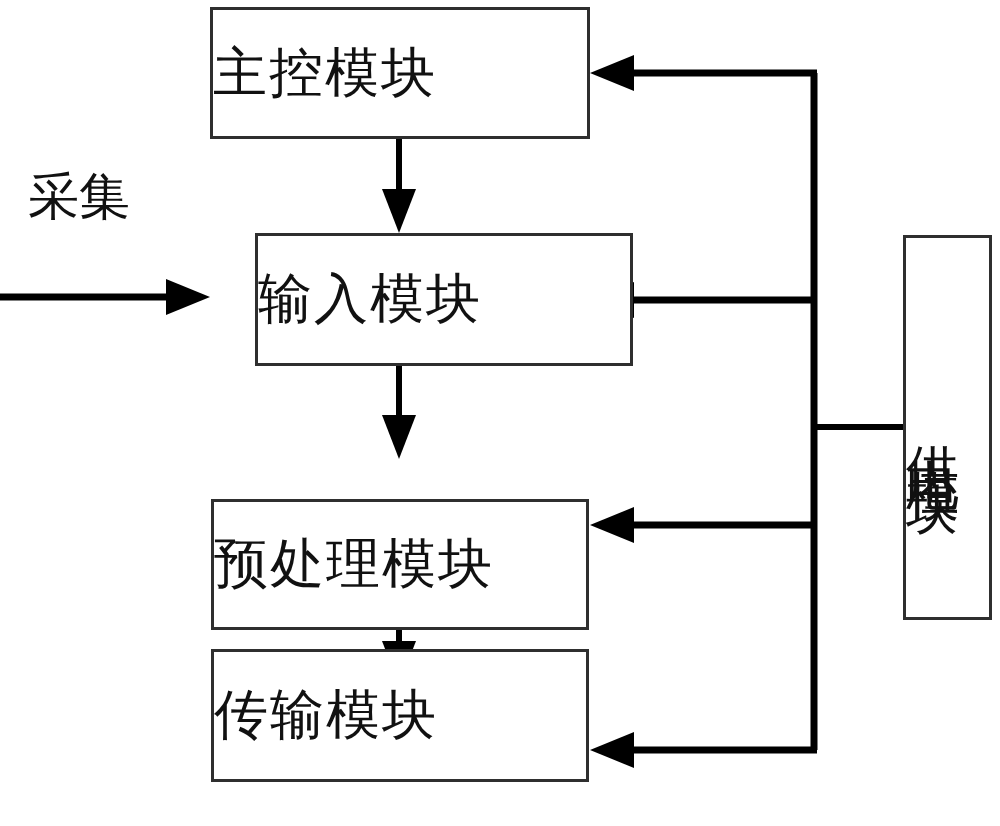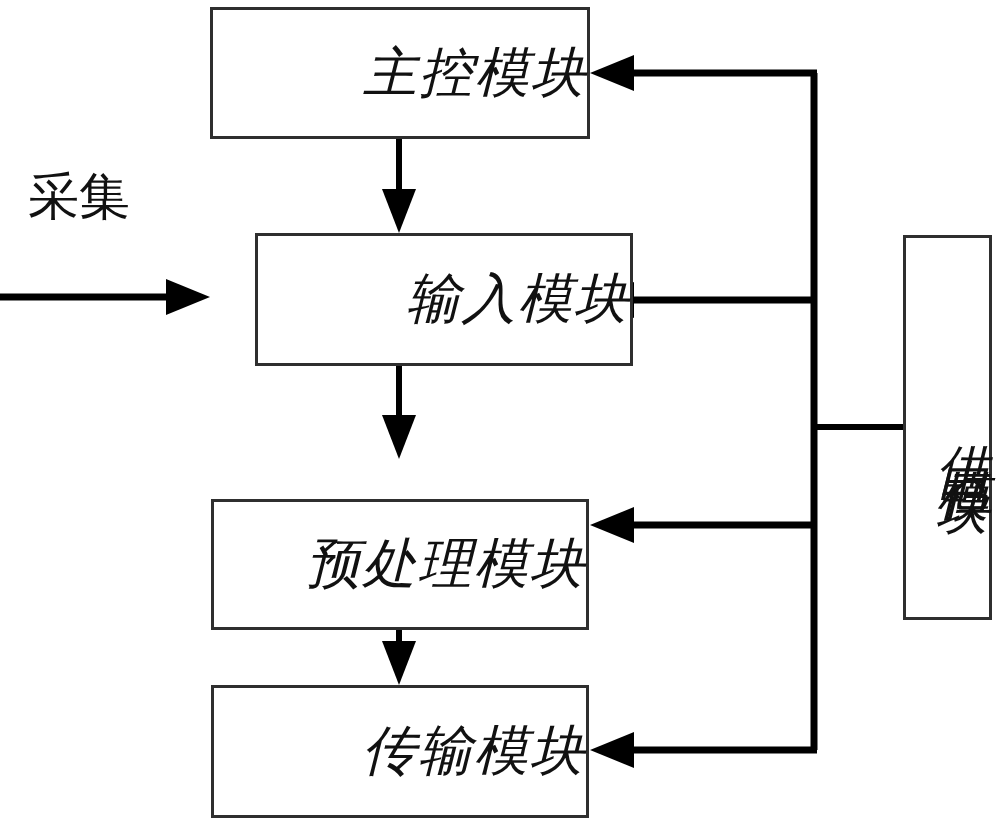--- a/index.html
+++ b/index.html
@@ -19,32 +19,31 @@
     position: relative;
     width: 1000px; height: 826px;
     background: var(--background);
   }
   .module-box {
     position: absolute;
     border: 3px solid var(--border);
     background: var(--background);
     display: flex;
     align-items: center;
-    justify-content: flex-end;
+    justify-content: flex-start;
     color: var(--text);
     font-size: 54px;
     letter-spacing: 2px;
     white-space: nowrap;
     z-index: 2;
-    font-style: italic;
   }
   #box-main-control { left: 210px; top: 7px;   width: 380px; height: 132px; }
   #box-input        { left: 211px; top: 233px; width: 378px; height: 133px; margin-left: 44px; }
   #box-preprocess   { left: 211px; top: 459px; width: 378px; height: 131px; margin-top: 40px; }
-  #box-transmission { left: 211px; top: 685px; width: 378px; height: 133px; }
+  #box-transmission { left: 211px; top: 649px; width: 378px; height: 133px; }
   #box-power {
     left: 903px; top: 235px; width: 89px; height: 385px;
     font-size: 53px;
     letter-spacing: 0;
   }
   #box-power .vertical-label {
     writing-mode: vertical-rl;
     text-orientation: upright;
     letter-spacing: 12px;
     line-height: 1;

